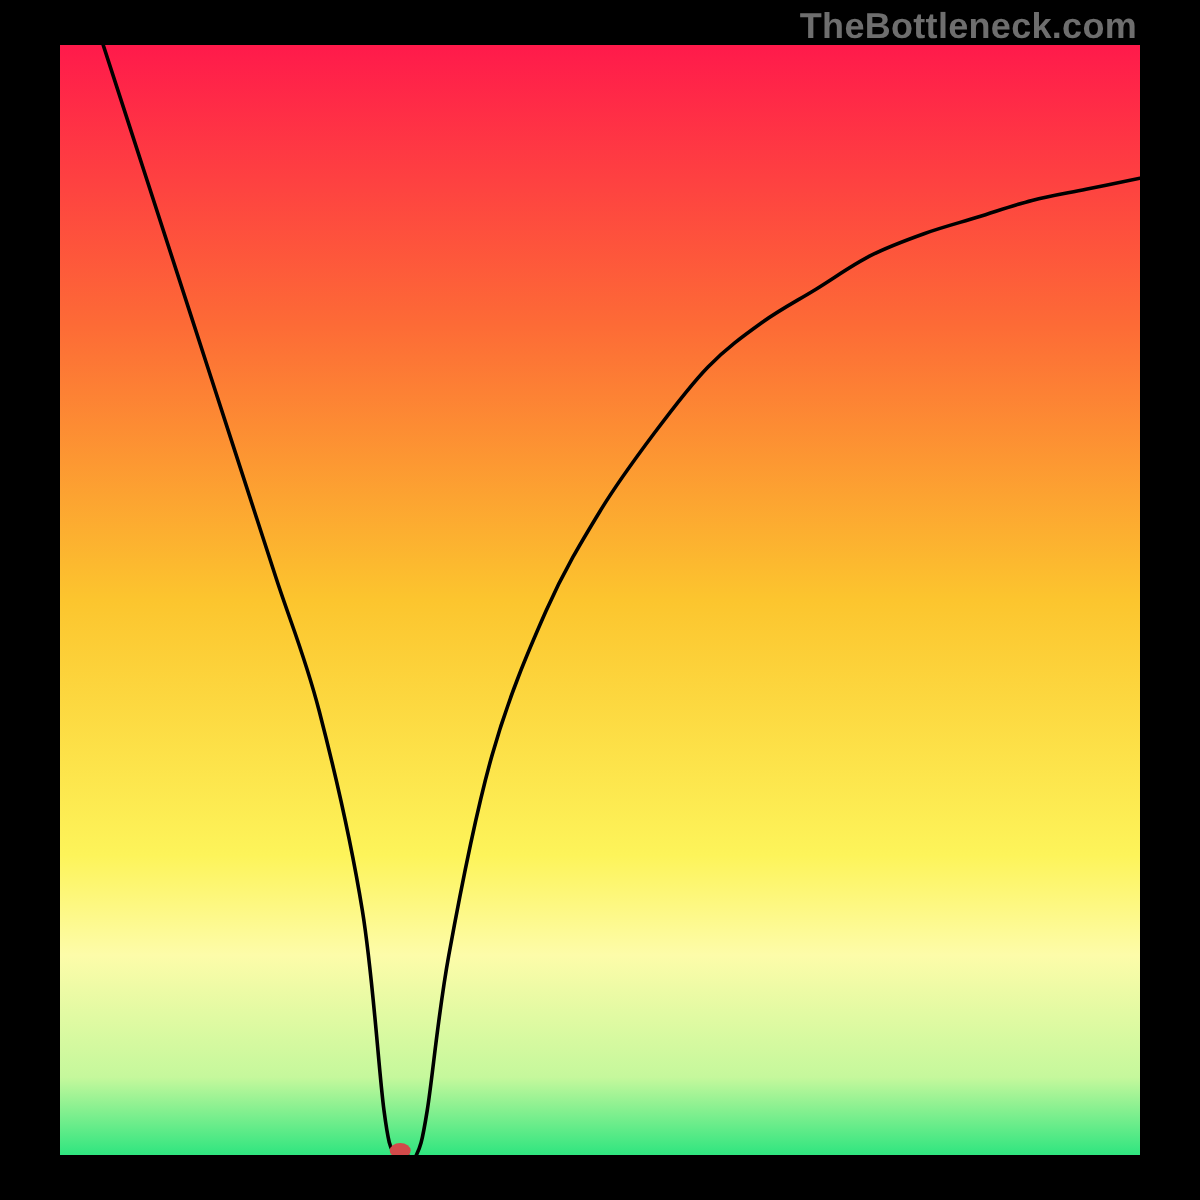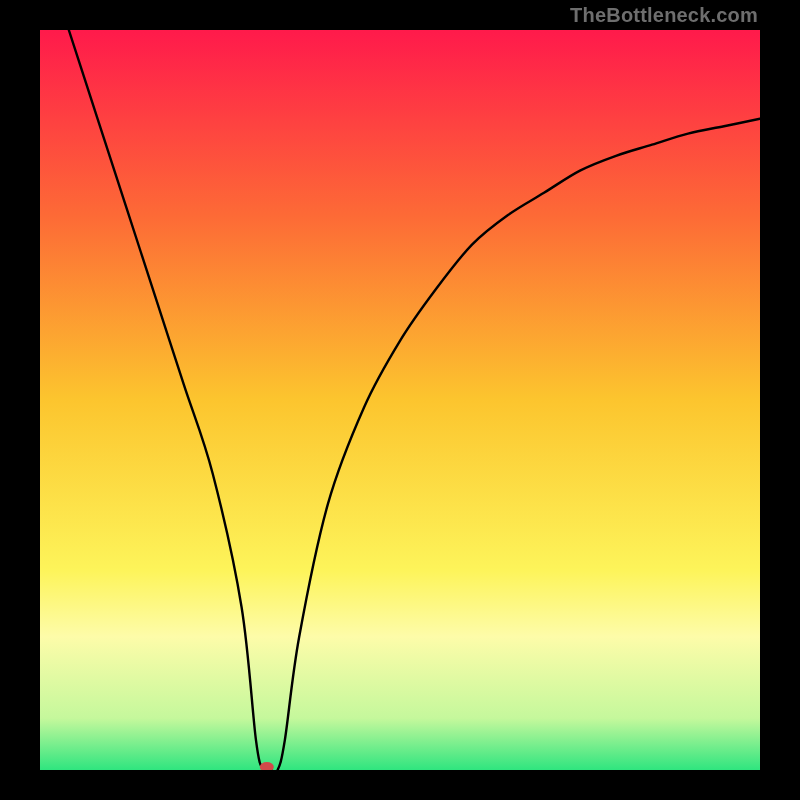--- a/index.html
+++ b/index.html
@@ -21,21 +21,21 @@
     left: 40px;
     top: 30px;
     width: 720px;
     height: 740px;
   }
   .watermark {
     position: absolute;
     top: 4px;
     right: 42px;
     font-family: Arial, Helvetica, sans-serif;
-    font-size: 20px;
+    font-size: 24px;
     font-weight: 600;
     color: #6e6e6e;
     letter-spacing: 0.2px;
   }
   svg {
     display: block;
   }
 </style>
 </head>
 <body>

